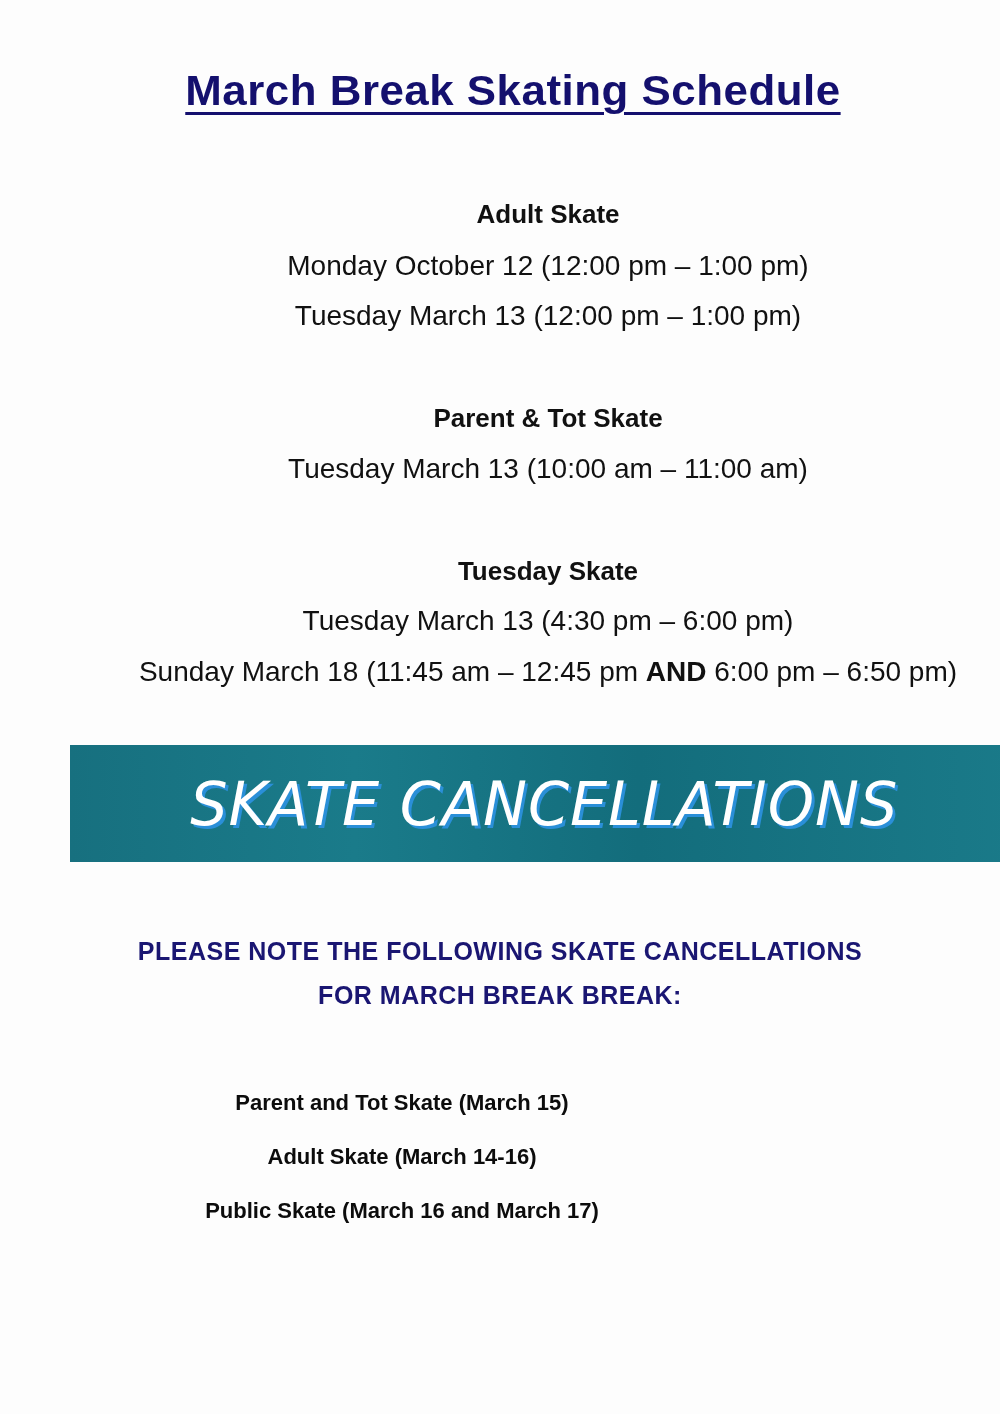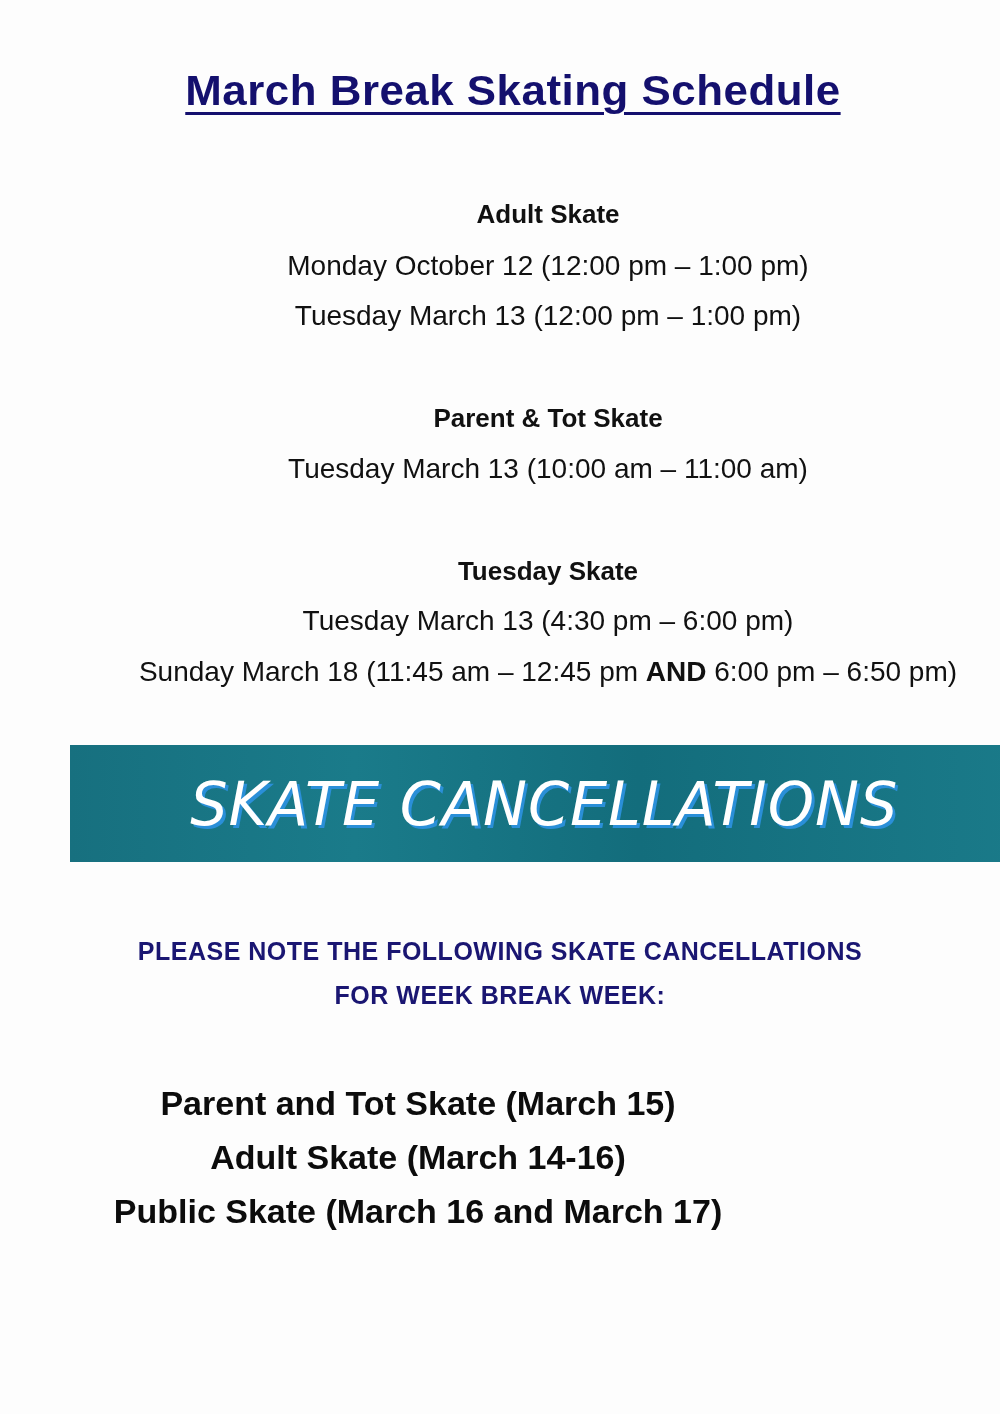--- a/index.html
+++ b/index.html
@@ -19,21 +19,21 @@
   .banner {
     position: absolute; left: 70px; top: 745px; width: 948px; height: 117px;
     background: linear-gradient(90deg, #17707f 0%, #1a7b8a 30%, #136d7c 60%, #1a7a89 100%);
     display: flex; align-items: center; justify-content: center;
   }
   .banner-text {
     font-family: "DejaVu Sans", sans-serif; font-size: 60px; color: #ffffff; letter-spacing: 1px;
     text-shadow: 3px 3px 0 #2a8fd8; font-style: italic; transform: scaleX(0.98);
   }
   .notice { position: absolute; left: 0; width: 1000px; text-align: center; font-weight: bold; font-size: 25px; color: #1a1672; letter-spacing: 0.5px; line-height: 30px; }
-  .cancel { position: absolute; left: 16px; width: 804px; text-align: center; font-weight: bold; font-size: 34px; color: #0c0c0c; line-height: 32px; }
+  .cancel { position: absolute; left: 0; width: 804px; text-align: center; font-weight: bold; font-size: 22px; color: #0c0c0c; line-height: 32px; }
   b.and { font-weight: bold; margin-top: 20px; }
 </style>
 </head>
 <body>
 
 <div class="title">March Break Skating Schedule</div>
 
 <div>
   <div class="line heading" style="top:197px;">Adult Skate</div>
   <div class="line" style="top:249px;">Monday October 12 (12:00 pm – 1:00 pm)</div>
@@ -49,19 +49,19 @@
   <div class="line heading" style="top:554px;">Tuesday Skate</div>
   <div class="line" style="top:604px;">Tuesday March 13 (4:30 pm – 6:00 pm)</div>
   <div class="line" style="top:655px;"><span>Sunday March 18 (11:45 am – 12:45 pm </span><b class="and">AND</b><span> 6:00 pm – 6:50 pm)</span></div>
 </div>
 
 <div class="banner">
   <span class="banner-text">SKATE CANCELLATIONS</span>
 </div>
 
 <div class="notice" style="top:936px;">PLEASE NOTE THE FOLLOWING SKATE CANCELLATIONS</div>
-<div class="notice" style="top:980px;">FOR WEEK BREAK WEEK:</div>
+<div class="notice" style="top:980px;">FOR MARCH BREAK BREAK:</div>
 
 <div>
   <div class="cancel" style="top:1087px;">Parent and Tot Skate (March 15)</div>
   <div class="cancel" style="top:1141px;">Adult Skate (March 14-16)</div>
   <div class="cancel" style="top:1195px;">Public Skate (March 16 and March 17)</div>
 </div>
 
 </body></html>

